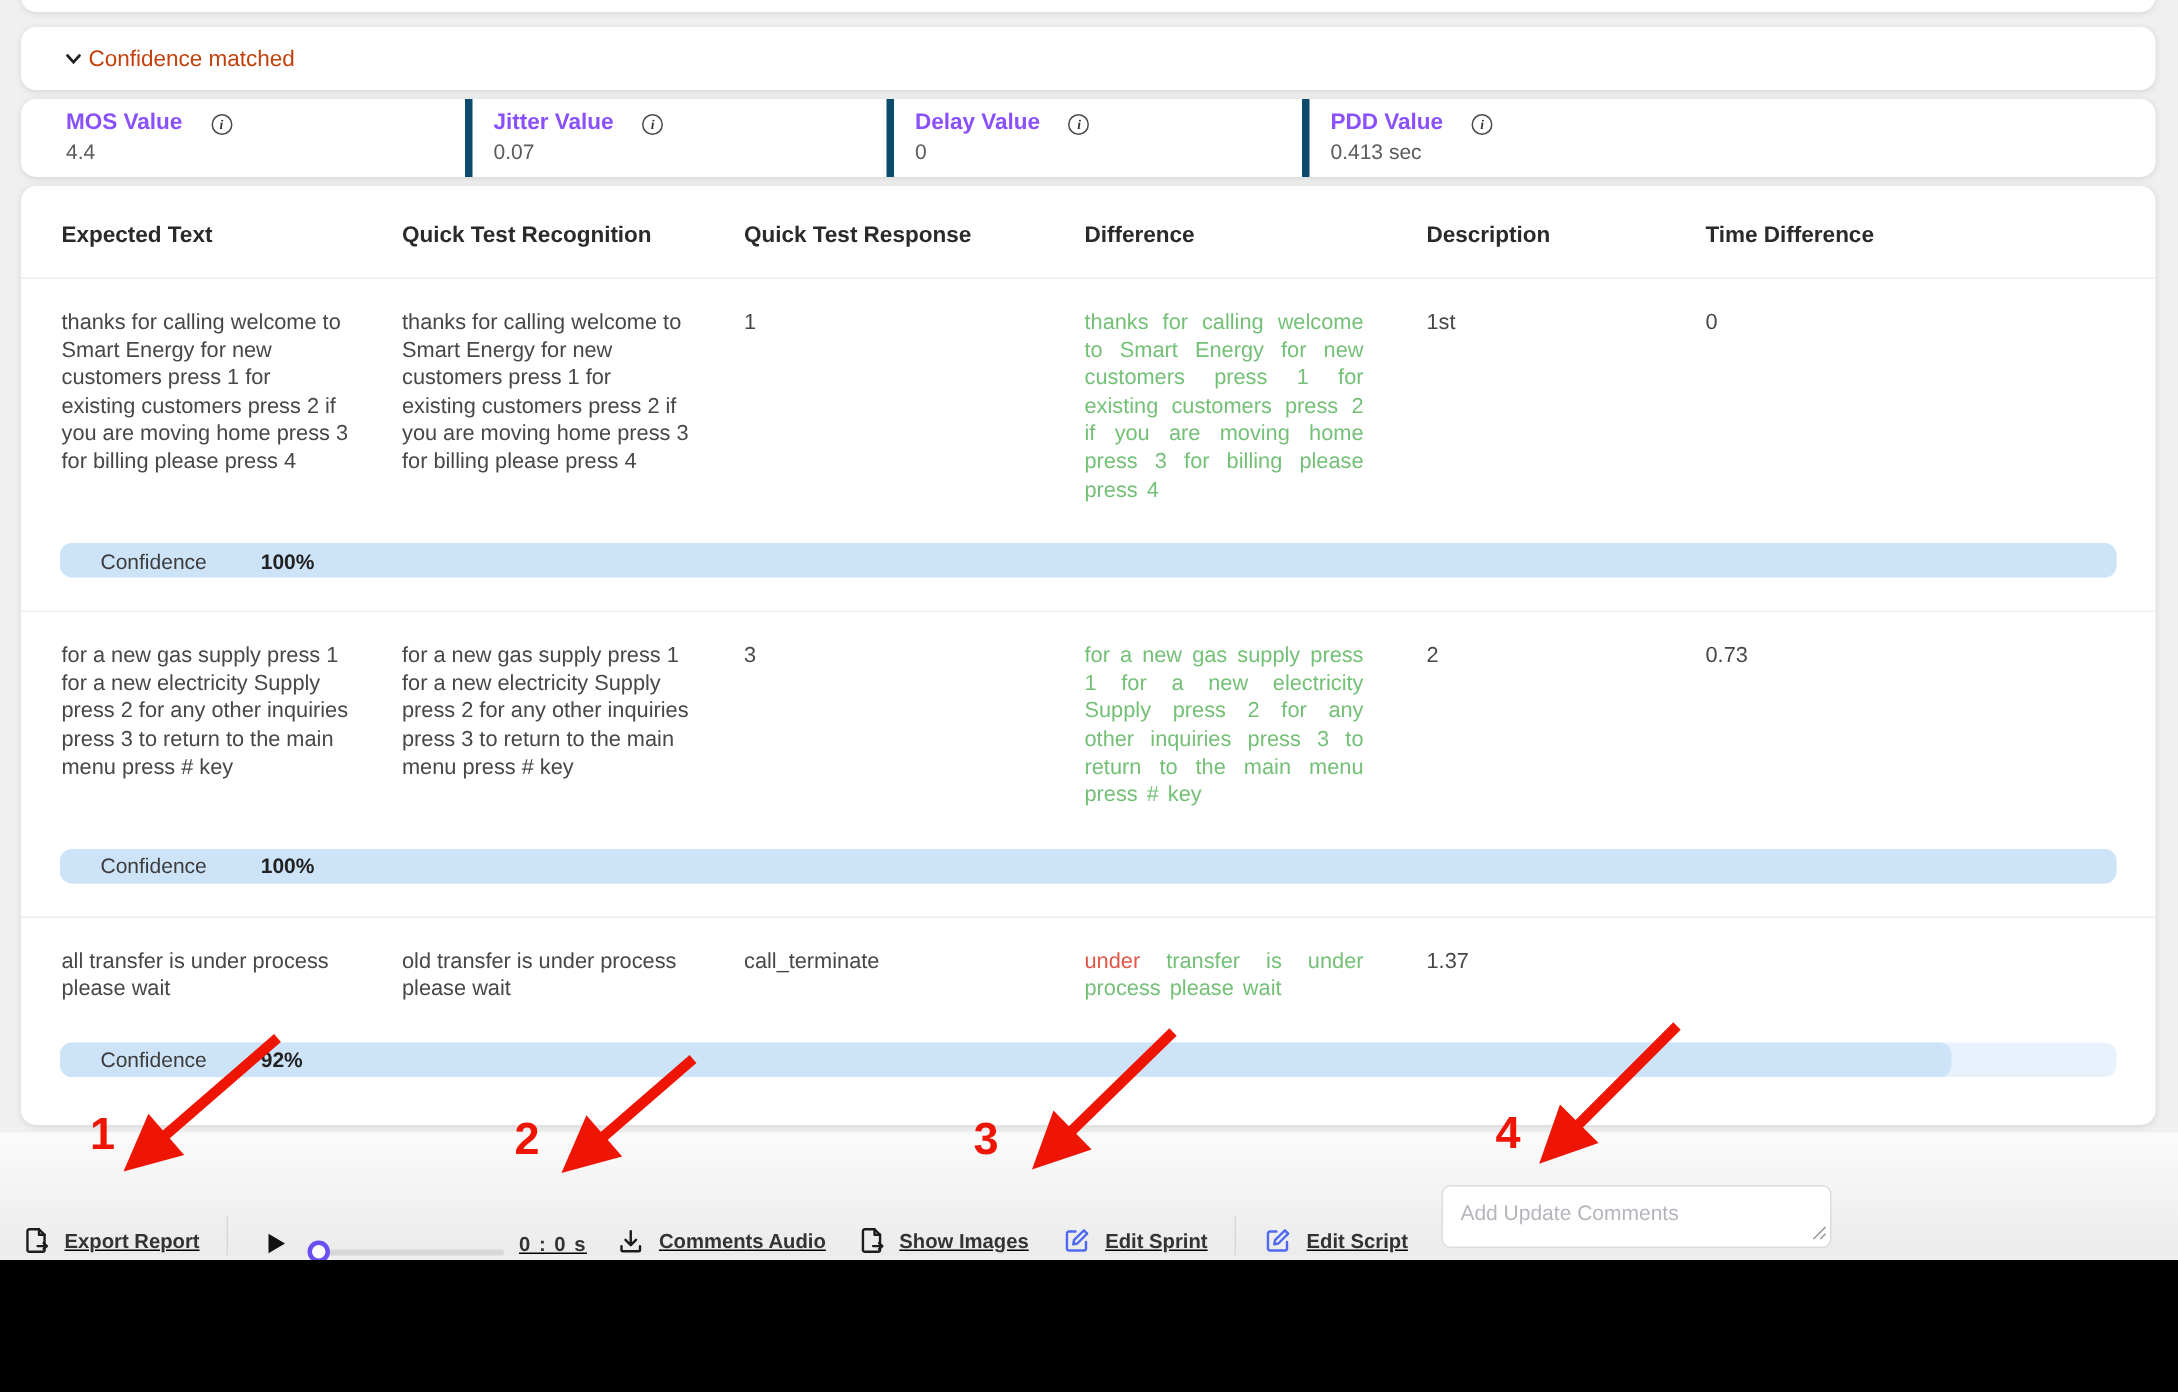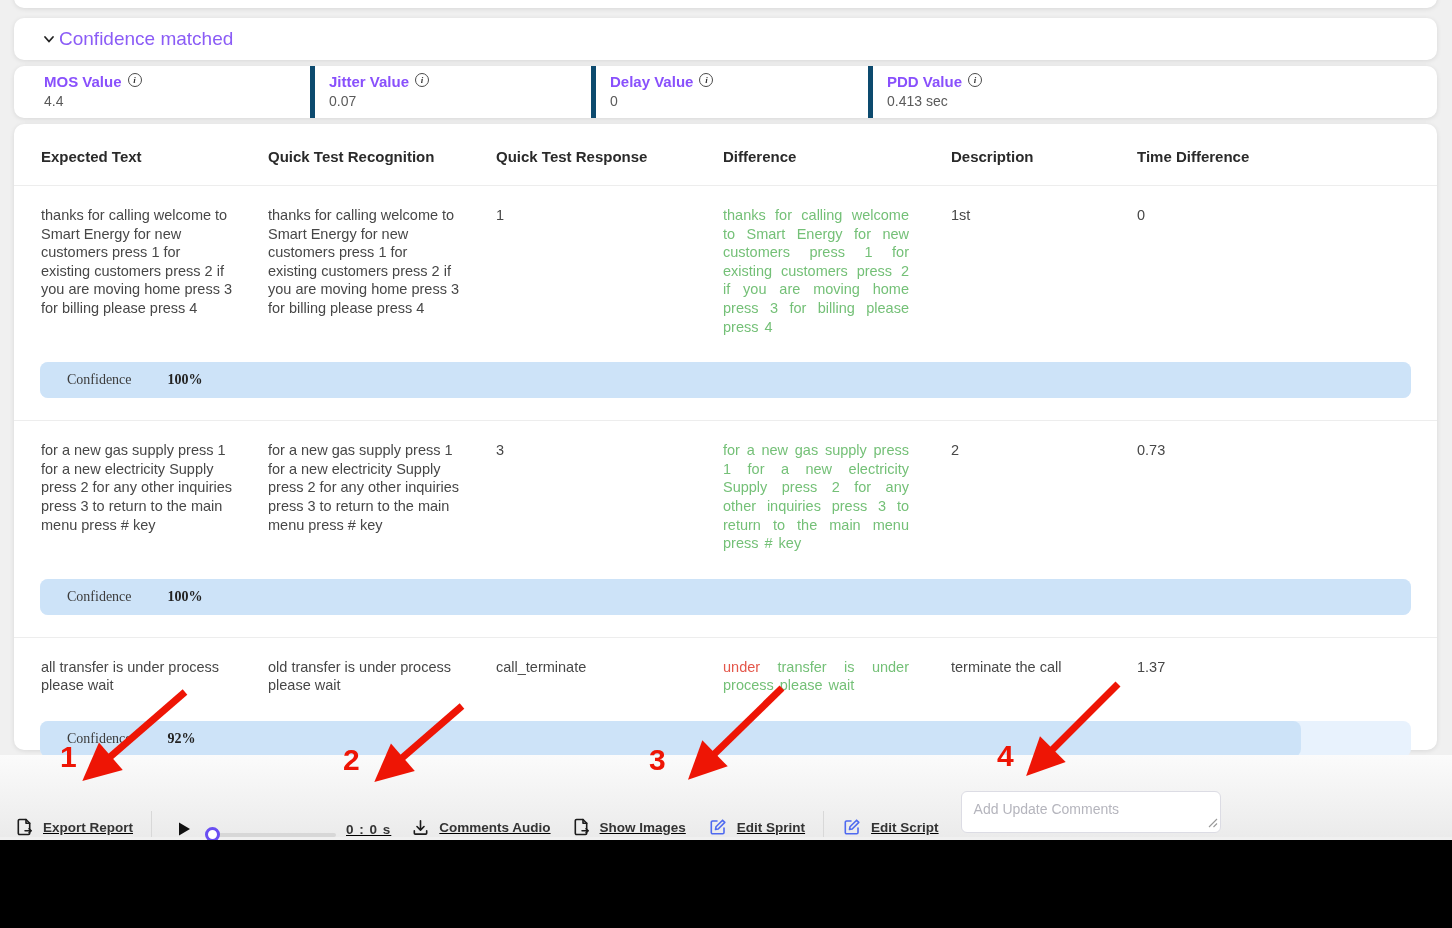--- a/index.html
+++ b/index.html
@@ -7,46 +7,46 @@
   .page { position:relative; width:1452px; height:928px; background:#f0f0f0; overflow:hidden; }
 
   .card { position:absolute; left:14px; right:15px; background:#fff; border-radius:10px;
           box-shadow:0 1px 5px rgba(0,0,0,.10); }
 
   .top-remnant { top:-6px; height:14px; border-radius:0 0 10px 10px; }
 
   
   .collapse-card { top:18px; height:42px; display:flex; align-items:center; padding-left:27px; }
   .collapse-card .chev { display:flex; align-items:center; margin-right:2px; }
-  .collapse-label { color:#8b5cf6; font-size:19px; }
+  .collapse-label { color:#c2410c; font-size:15px; }
 
   
   .metrics-card { top:66px; height:52px; display:grid; grid-template-columns:296px 281px 277px 1fr; }
   .metric { padding:7px 0 0 14px; }
   .metric:first-child { padding-left:30px; }
   .metric + .metric { border-left:5px solid #0c4a6e; }
-  .metric-label { color:#8950fc; font-weight:700; font-size:15px; display:inline-flex; align-items:flex-start; gap:6px; }
+  .metric-label { color:#8950fc; font-weight:700; font-size:15px; display:inline-flex; align-items:flex-end; gap:19px; }
   .info-icon { display:inline-flex; align-items:center; justify-content:center; width:14px; height:14px;
                border:1.3px solid #4a4a4a; border-radius:50%; font-size:9px; font-style:italic;
                font-family:"Liberation Serif", serif; color:#333; font-weight:700; }
   .metric-value { color:#5a5a5a; font-size:14px; margin-top:2px; }
 
   
   .table-card { top:124px; height:626px; }
   .tgrid { display:grid; grid-template-columns:215px 216px 215px 216px 174px 1fr; padding:0 27px;gap:12px; }
   .thead { padding-top:24px; padding-bottom:20px; border-bottom:1px solid #ededed; }
   .th { font-size:15px; font-weight:700; color:#2a2a2a; }
   .trow { padding-top:20px; }
   .td { font-size:14.5px; color:#474747; line-height:18.6px; padding-right:24px; }
   .td.diff { text-align:justify; word-spacing:2px; padding-right:30px; }
   .diff-ok { color:#74c077; }
   .diff-err { color:#e4564a; }
   .row-divider { border-bottom:1px solid #ededed; margin:0 0; }
 
-  .conf-wrap { margin:26px 26px 22px 26px; position:relative; height:36px;font-family:Liberation Serif, serif; }
+  .conf-wrap { margin:26px 26px 22px 26px; position:relative; height:23px; }
   .conf-track { position:absolute; inset:0; background:#e8f2fd; border-radius:8px; }
   .conf-fill { position:absolute; top:0; bottom:0; left:0; background:#cde3f8; border-radius:8px;
                display:flex; align-items:center; overflow:hidden; }
   .conf-label { font-size:14px; color:#3c3c3c; margin-left:27px; white-space:nowrap; }
   .conf-val { font-size:14px; color:#222; font-weight:700; margin-left:36px; }
 
   
   .toolbar { position:absolute; left:0; right:0; top:755px; height:82px;
              background:linear-gradient(#fbfbfb,#ebebeb); display:flex; align-items:flex-end; padding-left:14px;text-decoration:underline; }
   .tb-item { display:flex; align-items:center; gap:9px; font-size:13.5px; font-weight:600; color:#333; }
@@ -166,21 +166,20 @@
       </div>
       <div class="row-divider"></div>
     </div>
 
     <div>
       <div class="tgrid trow">
         <div class="td">all transfer is under process please wait</div>
         <div class="td">old transfer is under process please wait</div>
         <div class="td">call_terminate</div>
         <div class="td diff"><span class="diff-err">under</span><span class="diff-ok"> transfer is under process please wait</span></div>
-        <div class="td">terminate the call</div>
         <div class="td">1.37</div>
       </div>
       <div class="conf-wrap">
         <div class="conf-track"></div>
         <div class="conf-fill" style="width: 92%;">
           <span class="conf-label">Confidence</span>
           <span class="conf-val">92%</span>
         </div>
       </div>
     </div>

